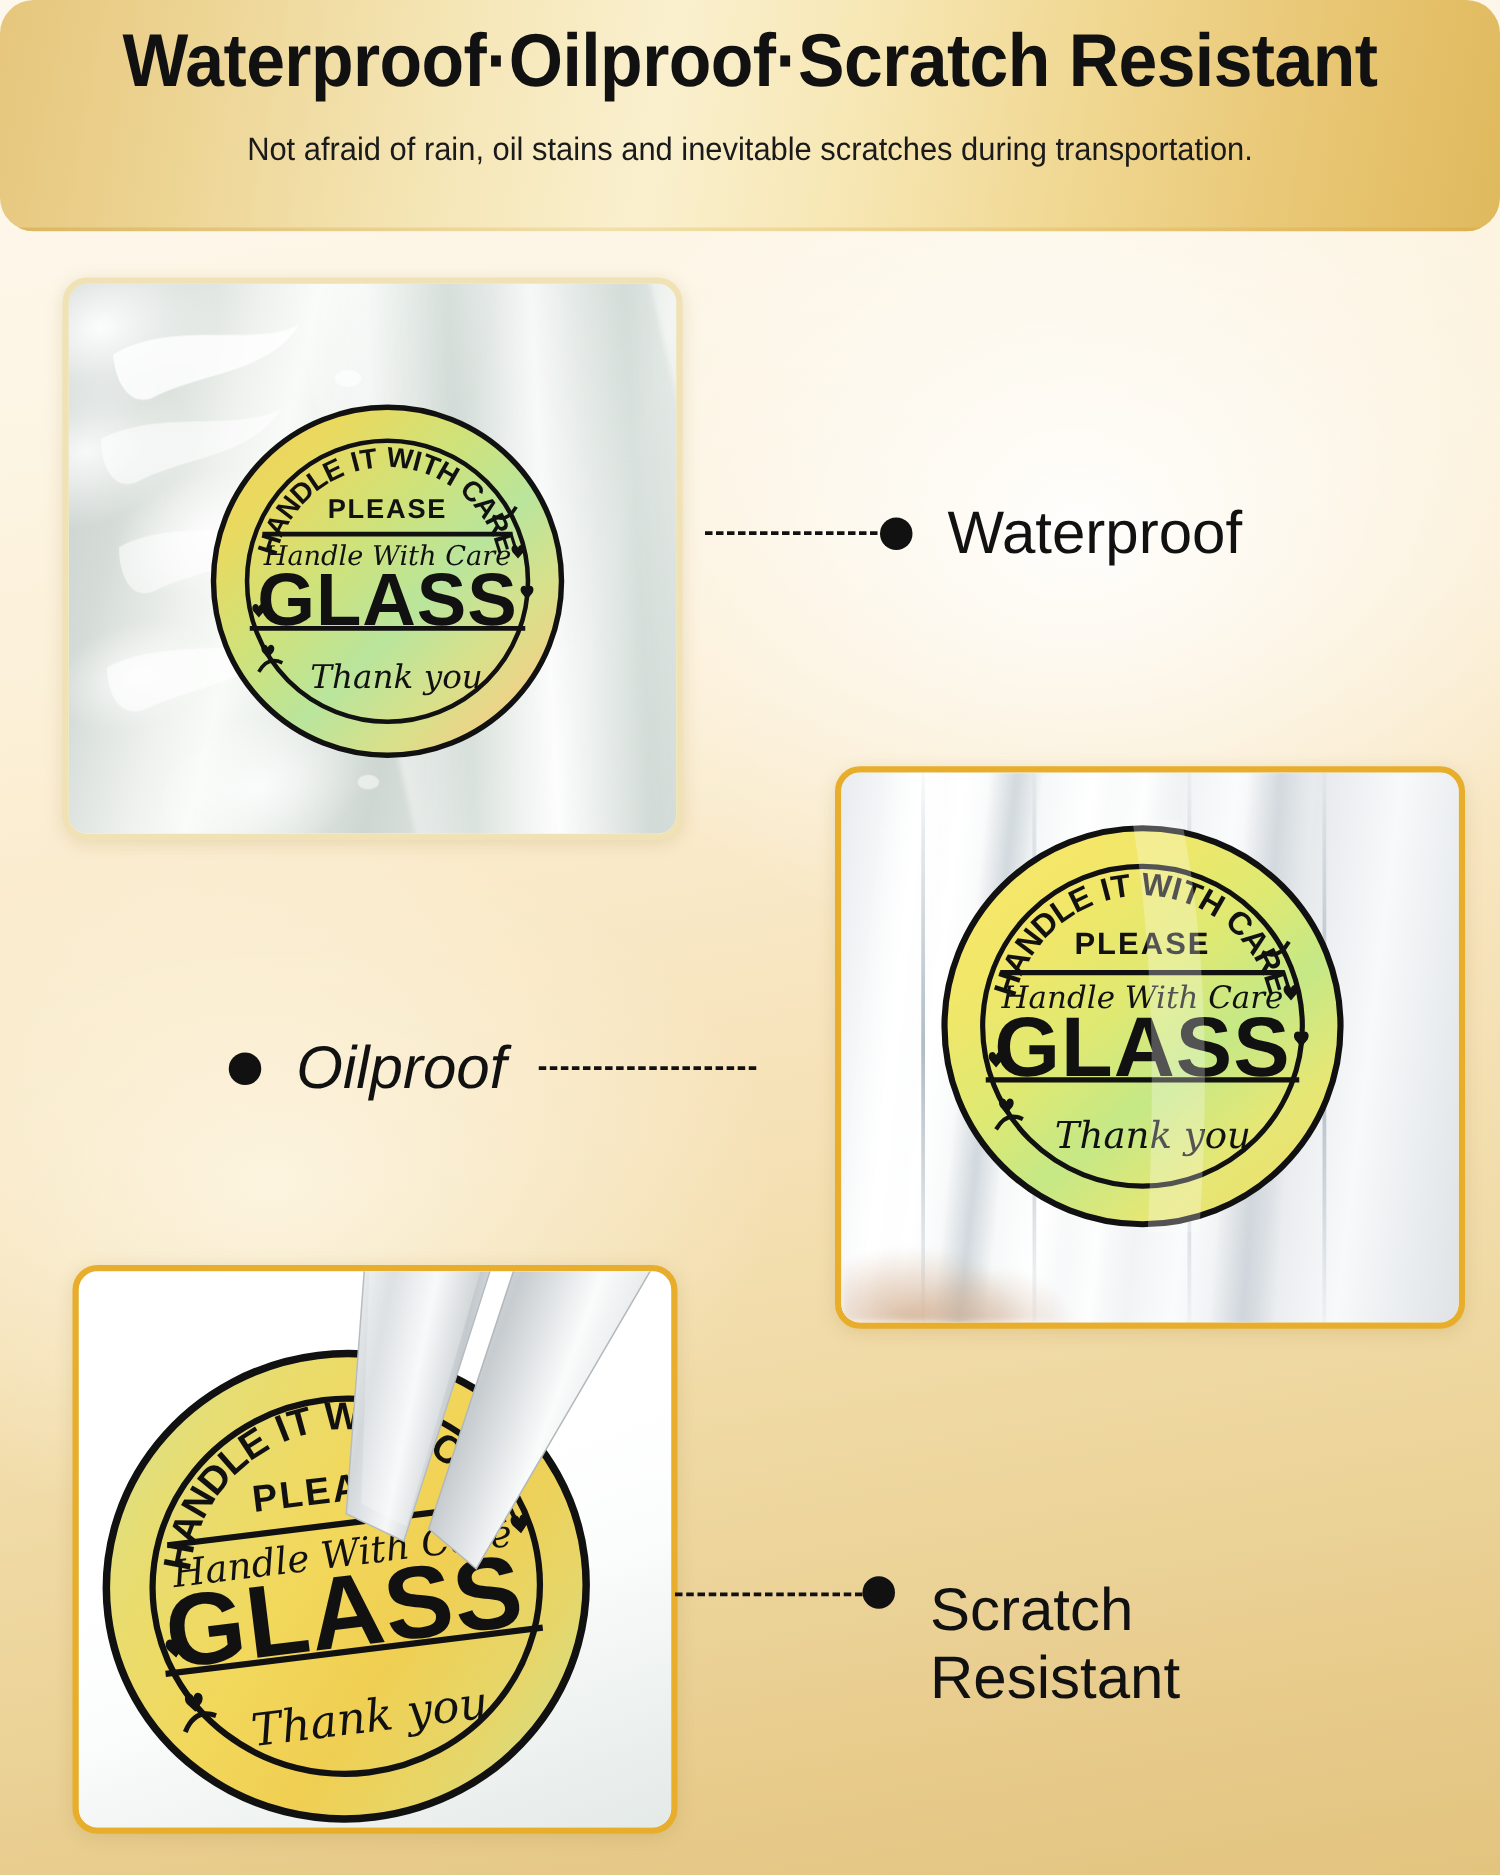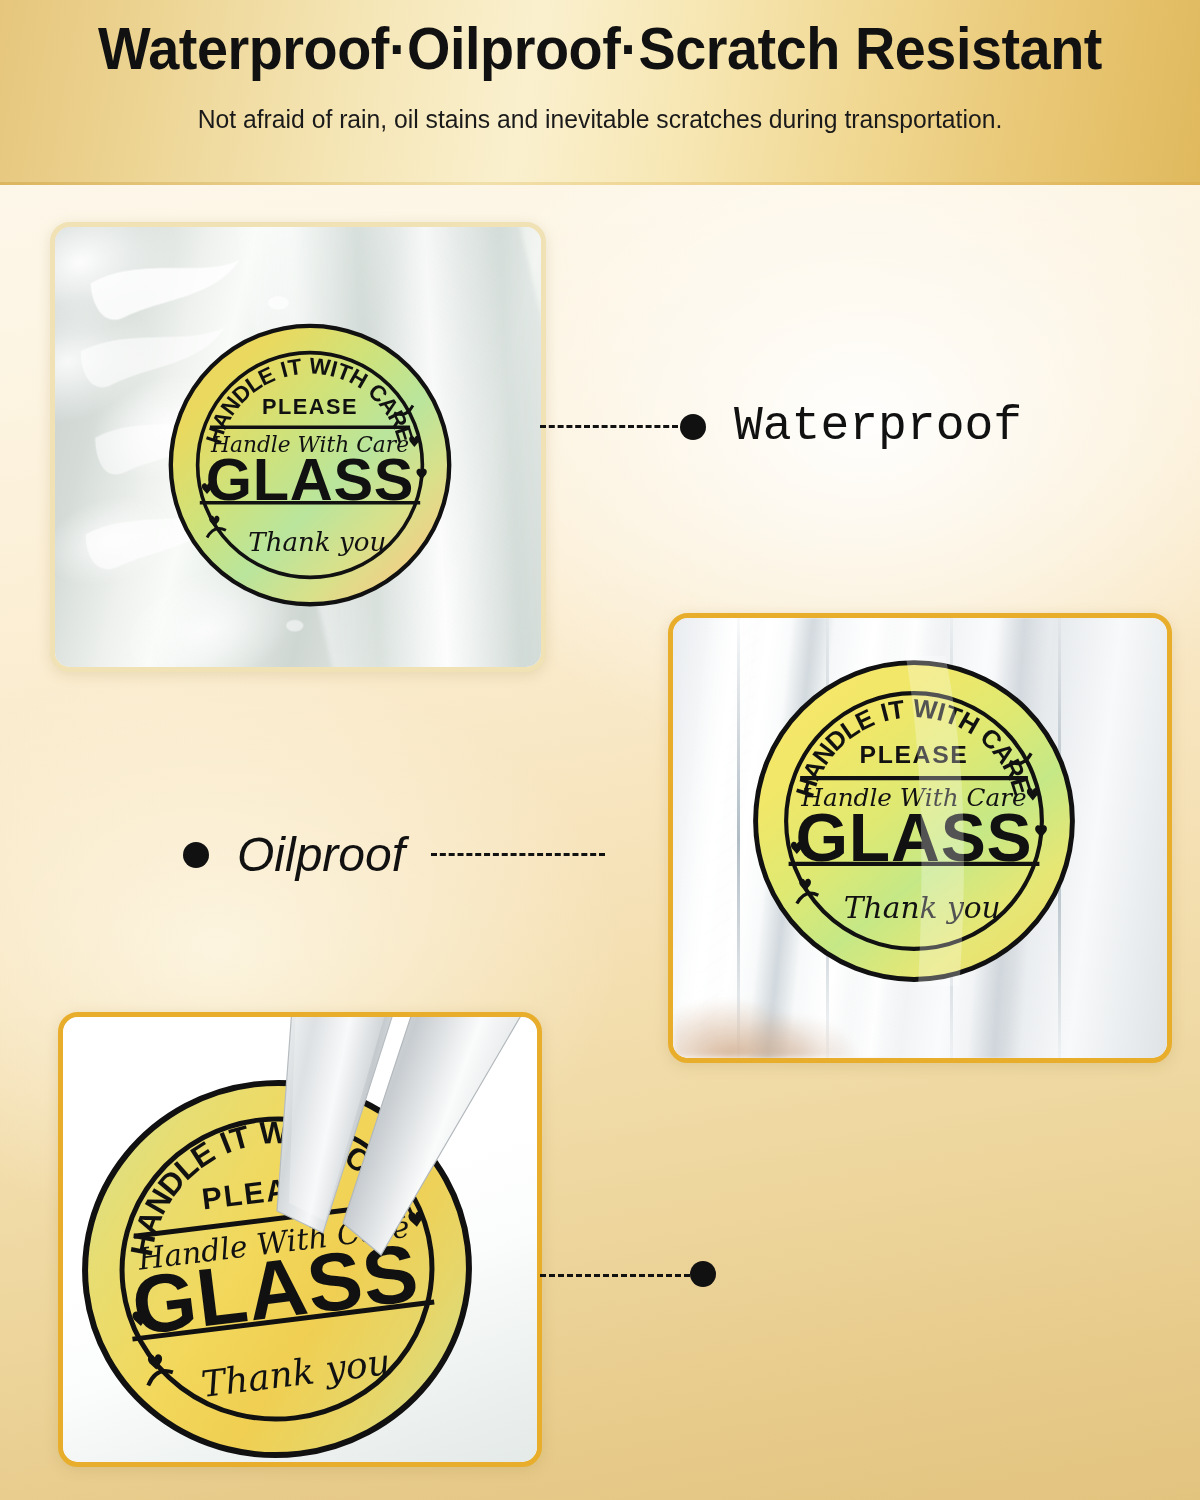--- a/index.html
+++ b/index.html
@@ -33,20 +33,21 @@
     background:linear-gradient(100deg,
        #e6c67c 0%,
        #ecd391 12%,
        #f5e6b6 30%,
        #faf0ce 44%,
        #f7e7b4 57%,
        #f0d791 72%,
        #e8c673 87%,
        #e0b95d 100%);
     overflow:hidden;
+    border-radius:27px;
   }
   .header::after{
     content:""; position:absolute; left:0; right:0; bottom:0; height:3px;
     background:linear-gradient(90deg,#d9b25a,#f0dda4 40%,#e9c877 70%,#dcae4e 100%);
     opacity:.85;
   }
   .header-title {
     position:absolute; left:0; right:0; top:14px;
     text-align:center;
     font-size:60px;
@@ -168,21 +169,21 @@
   .dot {
     width:26px; height:26px; border-radius:50%; background:#111; flex:0 0 auto;
   }
   .dash {
     height:0; border-top:3px dashed #111; flex:0 0 auto;
   }
   .callout-label{
     font-size:48px; font-weight:400; color:#111; white-space:nowrap;
     line-height:1.12;
   }
-  #callout-waterproof { left:540px; top:400px;font-family:Liberation Mono, monospace; }
+  #callout-waterproof { left:564px; top:400px; }
   #callout-waterproof .dash { width:138px; margin-right:2px; }
   #callout-waterproof .callout-label{ margin-left:28px; }
 
   #callout-oilproof { left:183px; top:828px; }
   #callout-oilproof .callout-label{ margin-left:28px; margin-right:26px;font-style:italic; }
   #callout-oilproof .dash { width:174px; }
 
   #callout-scratch { left:540px; top:1262px; align-items:flex-start; }
   #callout-scratch .dash { width:150px; margin-top:12px; }
   #callout-scratch .dot { margin-top:-1px; }
@@ -369,13 +370,17 @@
 
 <div class="callout" id="callout-oilproof">
   <span class="dot"></span>
   <span class="callout-label">Oilproof</span>
   <span class="dash"></span>
 </div>
 
 <div class="callout" id="callout-scratch">
   <span class="dash"></span>
   <span class="dot"></span>
+  <span class="callout-label">
+    <span>Scratch</span><br>
+    <span>Resistant</span>
+  </span>
 </div>
 
 </body></html>

